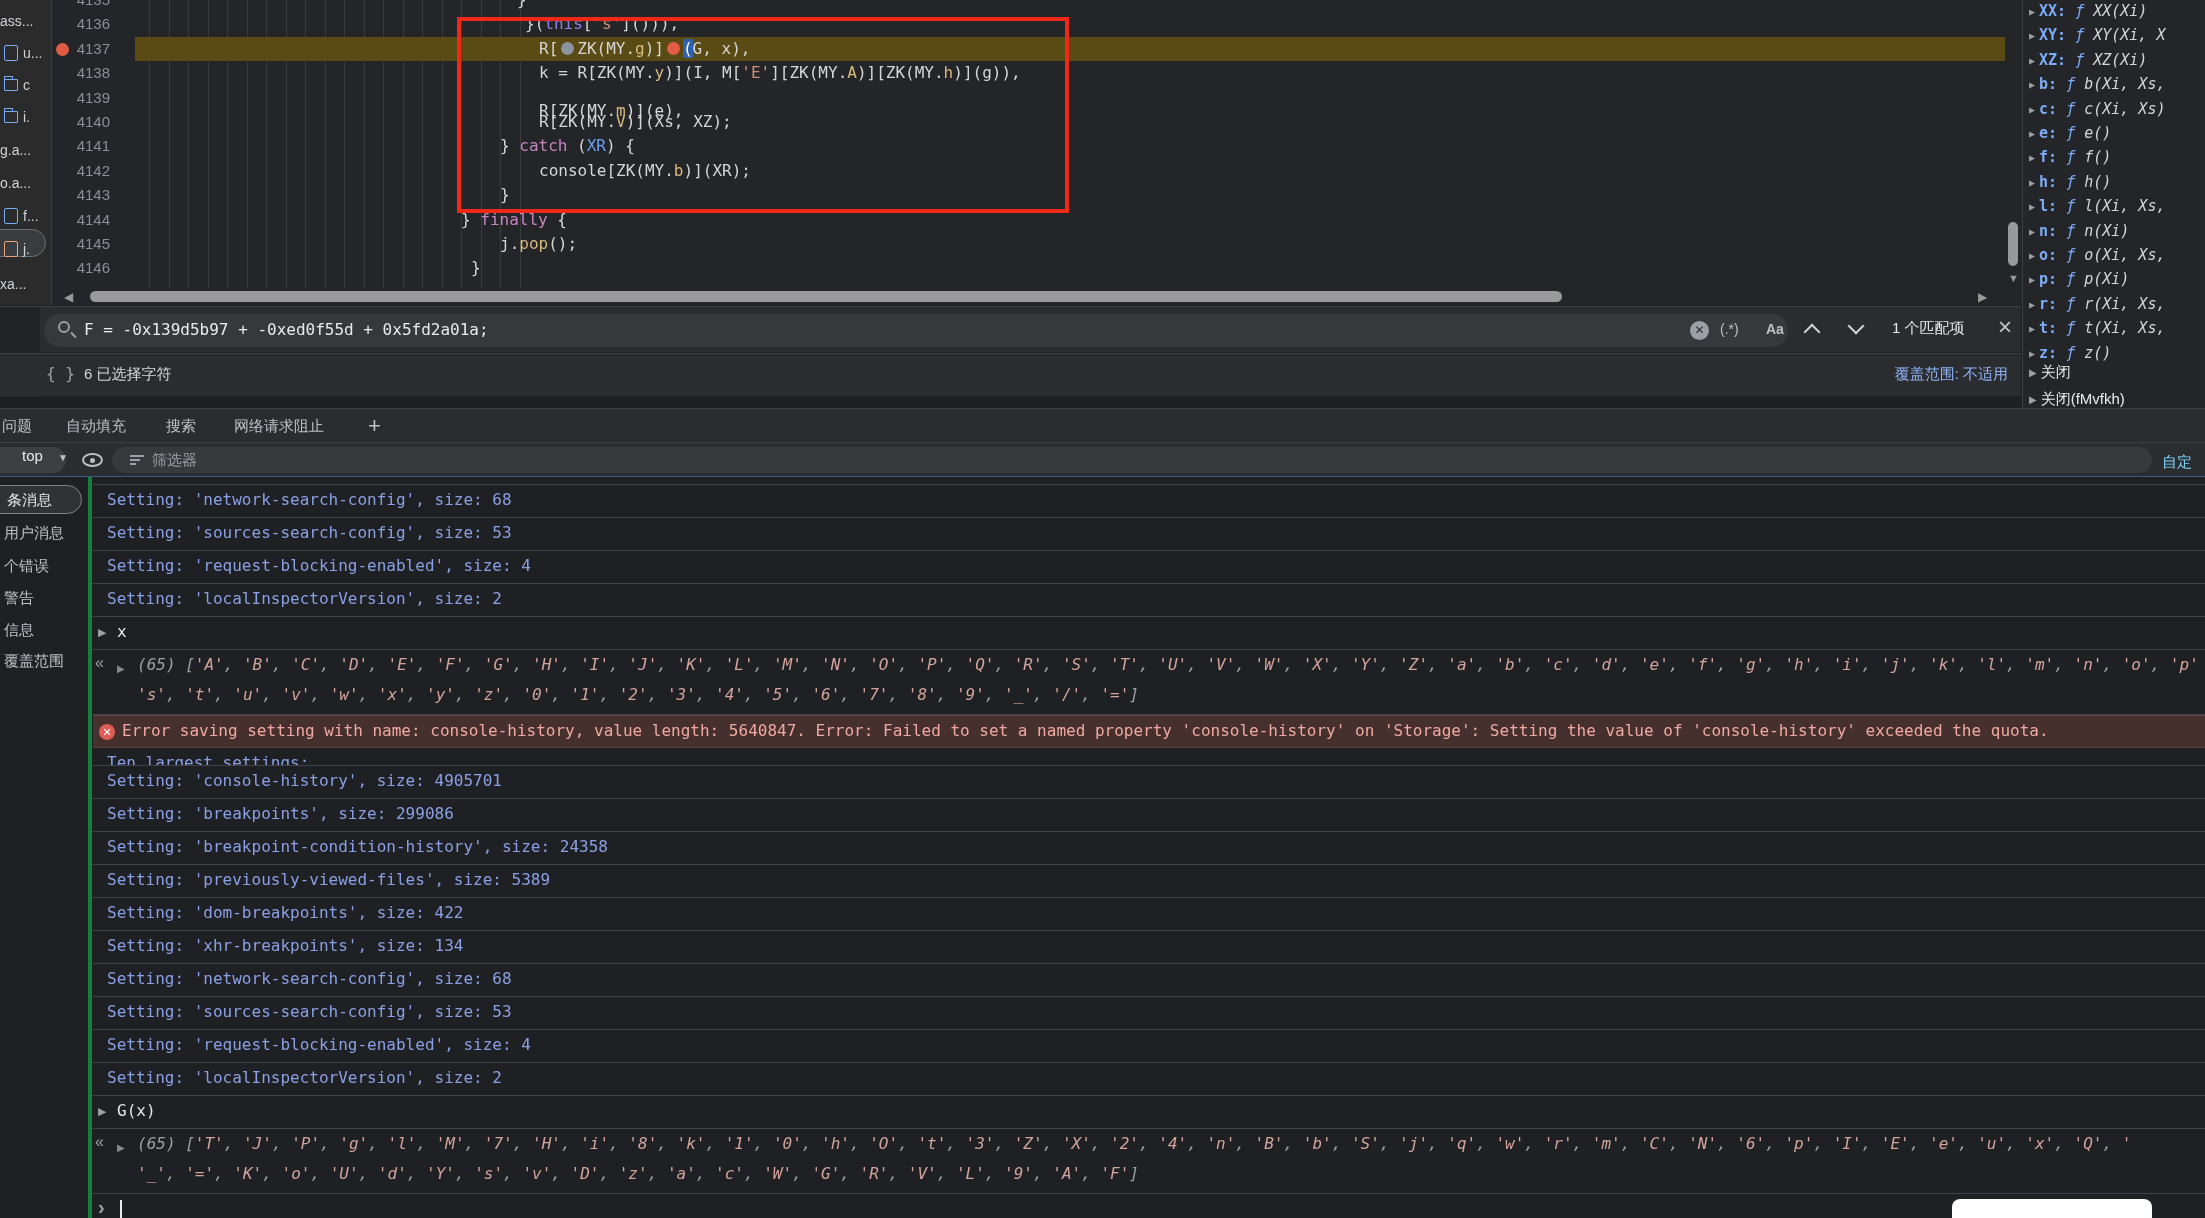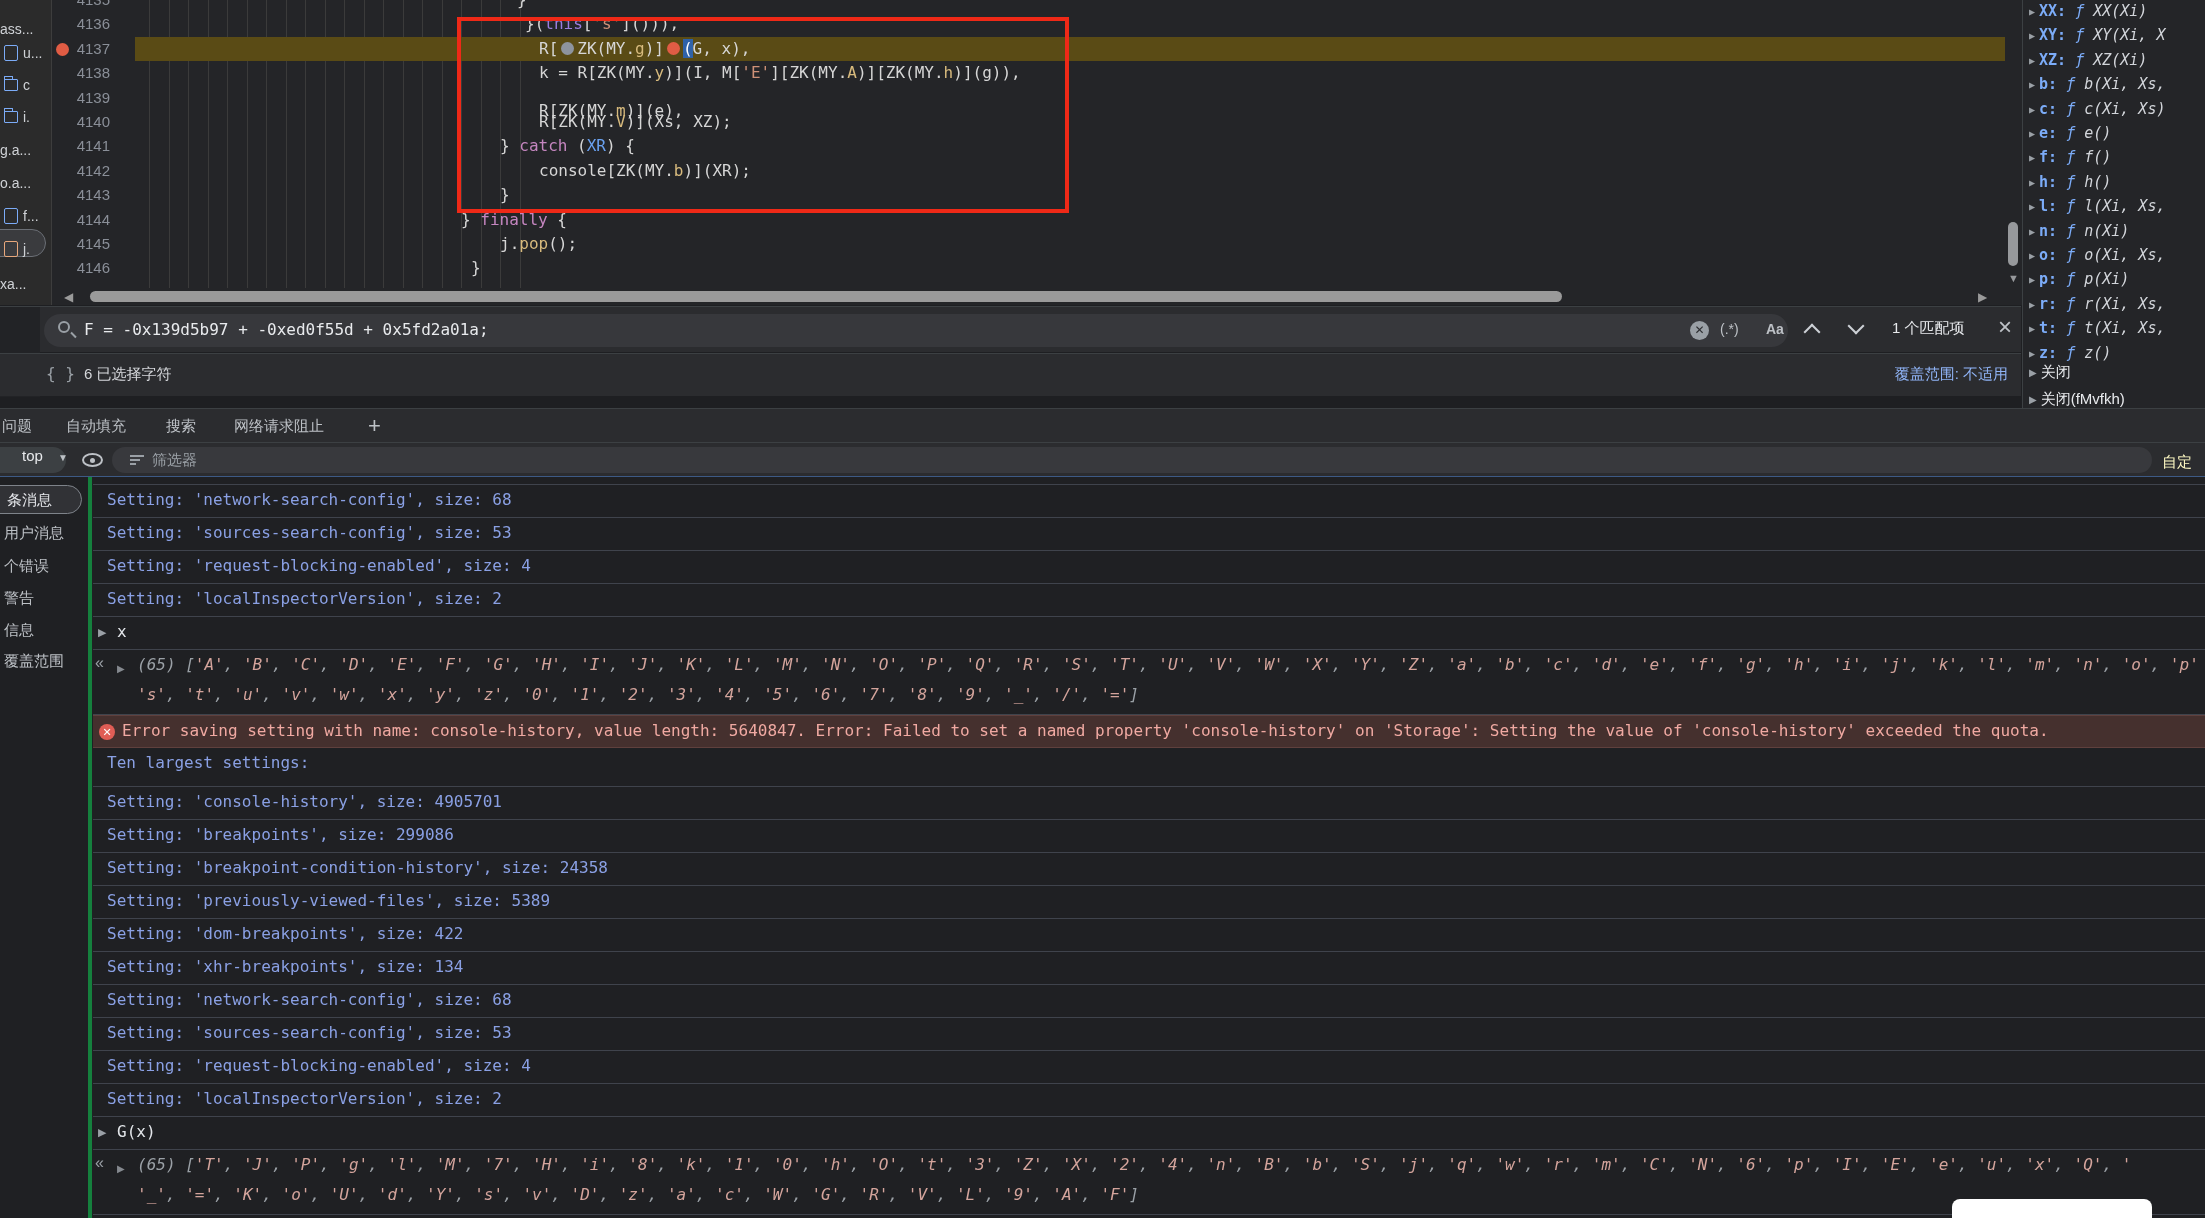--- a/index.html
+++ b/index.html
@@ -73,21 +73,21 @@
   #tab-add { position:absolute; left:368px; top:4px; color:#bdc1c6; font-size:22px; font-weight:300; }
   #ctoolbar { left:0; top:442px; width:2205px; height:35px; background:#2b2c2f; border-top:1px solid #3c4043; border-bottom:1px solid #3d5a85; }
   #ctx-pill { position:absolute; left:-12px; top:4px; width:78px; height:26px; background:#3c4043; border-radius:13px; }
   #ctx-label { position:absolute; left:22px; top:4px; color:#e8eaed; font-size:15px; }
   #ctx-caret { position:absolute; left:58px; top:9px; color:#bdc1c6; font-size:10px; }
   .eye { position:absolute; left:82px; top:10px; width:21px; height:14px; border:2px solid #bdc1c6; border-radius:50%; }
   .eye::after { content:""; position:absolute; left:6px; top:3px; width:5px; height:5px; background:#bdc1c6; border-radius:50%; }
   #filter-pill { position:absolute; left:112px; top:4px; width:2040px; height:26px; background:#38393d; border-radius:13px; }
   .fbar { position:absolute; left:18px; height:2px; background:#9aa0a6; }
   #filter-text { position:absolute; left:40px; top:4px; color:#9aa0a6; font-size:15px; }
-  #custom-lvl { position:absolute; left:2162px; top:10px; color:#fef9c3; font-size:15px; white-space:nowrap; }
+  #custom-lvl { position:absolute; left:2162px; top:10px; color:#7dd3fc; font-size:15px; white-space:nowrap; }
 
   
   #console { left:0; top:477px; width:2205px; height:741px; background:#1f2023; overflow:hidden; }
   #cside { position:absolute; left:0; top:0; width:92px; height:741px; border-right:4px solid #15803d;padding-left:36px; }
   .cs-item { position:absolute; left:4px; color:#bdc1c6; font-size:15px; white-space:nowrap; }
   #cs-pill { position:absolute; left:-26px; top:8px; width:108px; height:29px; border:1px solid #7e838a; border-radius:15px; background:#313236; }
   #cs-pill span { position:absolute; left:32px; top:5px; color:#e4e6ea; font-size:15px; }
   #cmsgs { position:absolute; left:93px; top:-25px; width:2112px; }
   .crow { position:relative; width:2112px; border-bottom:1px solid #3f434c; overflow:hidden; }
   .crow .txt { position:absolute; left:14px; top:5px; font-family:"DejaVu Sans Mono", monospace; font-size:16px; white-space:nowrap; }
@@ -104,21 +104,21 @@
   #prompt-row { position:relative; width:2112px; height:36px; }
   #prompt-chev { position:absolute; left:5px; top:2px; color:#9aa0a6; font-size:20px; font-weight:bold; }
   #caret { position:absolute; left:27px; top:6px; width:2px; height:20px; background:#e8eaed; }
   #eval-pop { position:absolute; left:1952px; top:722px; width:200px; height:40px; background:#ffffff; border-radius:8px; }
 </style>
 </head>
 <body>
 
 <div id="editor" class="abs">
   <div id="filenav" class="abs">
-      <div class="fn-item" style="top: 16px; left: 0px; justify-content: flex-end;">
+      <div class="fn-item" style="top: 8px; left: 0px; justify-content: flex-end;">
         <span>ass...</span>
       </div>
       <div class="fn-item" style="top: 40px; left: 4px;">
         <span class="fn-icon"></span>
         <span>u...</span>
       </div>
       <div class="fn-item" style="top: 72px; left: 4px;">
         <span class="fn-icon folder"></span>
         <span>c</span>
       </div>
@@ -302,21 +302,21 @@
       <div class="crow" style="height: 65px;">
         <div class="ret-arrow">«</div>
         <div class="pv-tri">▶</div>
         <div class="pv-line" style="top: 5px;"><span class="pv-count">(65) </span><span class="pv-sep">[</span><span class="pv-item">'A'</span><span class="pv-sep">, </span><span class="pv-item">'B'</span><span class="pv-sep">, </span><span class="pv-item">'C'</span><span class="pv-sep">, </span><span class="pv-item">'D'</span><span class="pv-sep">, </span><span class="pv-item">'E'</span><span class="pv-sep">, </span><span class="pv-item">'F'</span><span class="pv-sep">, </span><span class="pv-item">'G'</span><span class="pv-sep">, </span><span class="pv-item">'H'</span><span class="pv-sep">, </span><span class="pv-item">'I'</span><span class="pv-sep">, </span><span class="pv-item">'J'</span><span class="pv-sep">, </span><span class="pv-item">'K'</span><span class="pv-sep">, </span><span class="pv-item">'L'</span><span class="pv-sep">, </span><span class="pv-item">'M'</span><span class="pv-sep">, </span><span class="pv-item">'N'</span><span class="pv-sep">, </span><span class="pv-item">'O'</span><span class="pv-sep">, </span><span class="pv-item">'P'</span><span class="pv-sep">, </span><span class="pv-item">'Q'</span><span class="pv-sep">, </span><span class="pv-item">'R'</span><span class="pv-sep">, </span><span class="pv-item">'S'</span><span class="pv-sep">, </span><span class="pv-item">'T'</span><span class="pv-sep">, </span><span class="pv-item">'U'</span><span class="pv-sep">, </span><span class="pv-item">'V'</span><span class="pv-sep">, </span><span class="pv-item">'W'</span><span class="pv-sep">, </span><span class="pv-item">'X'</span><span class="pv-sep">, </span><span class="pv-item">'Y'</span><span class="pv-sep">, </span><span class="pv-item">'Z'</span><span class="pv-sep">, </span><span class="pv-item">'a'</span><span class="pv-sep">, </span><span class="pv-item">'b'</span><span class="pv-sep">, </span><span class="pv-item">'c'</span><span class="pv-sep">, </span><span class="pv-item">'d'</span><span class="pv-sep">, </span><span class="pv-item">'e'</span><span class="pv-sep">, </span><span class="pv-item">'f'</span><span class="pv-sep">, </span><span class="pv-item">'g'</span><span class="pv-sep">, </span><span class="pv-item">'h'</span><span class="pv-sep">, </span><span class="pv-item">'i'</span><span class="pv-sep">, </span><span class="pv-item">'j'</span><span class="pv-sep">, </span><span class="pv-item">'k'</span><span class="pv-sep">, </span><span class="pv-item">'l'</span><span class="pv-sep">, </span><span class="pv-item">'m'</span><span class="pv-sep">, </span><span class="pv-item">'n'</span><span class="pv-sep">, </span><span class="pv-item">'o'</span><span class="pv-sep">, </span><span class="pv-item">'p'</span></div>
         <div class="pv-line" style="top: 35px;"><span class="pv-item">'s'</span><span class="pv-sep">, </span><span class="pv-item">'t'</span><span class="pv-sep">, </span><span class="pv-item">'u'</span><span class="pv-sep">, </span><span class="pv-item">'v'</span><span class="pv-sep">, </span><span class="pv-item">'w'</span><span class="pv-sep">, </span><span class="pv-item">'x'</span><span class="pv-sep">, </span><span class="pv-item">'y'</span><span class="pv-sep">, </span><span class="pv-item">'z'</span><span class="pv-sep">, </span><span class="pv-item">'0'</span><span class="pv-sep">, </span><span class="pv-item">'1'</span><span class="pv-sep">, </span><span class="pv-item">'2'</span><span class="pv-sep">, </span><span class="pv-item">'3'</span><span class="pv-sep">, </span><span class="pv-item">'4'</span><span class="pv-sep">, </span><span class="pv-item">'5'</span><span class="pv-sep">, </span><span class="pv-item">'6'</span><span class="pv-sep">, </span><span class="pv-item">'7'</span><span class="pv-sep">, </span><span class="pv-item">'8'</span><span class="pv-sep">, </span><span class="pv-item">'9'</span><span class="pv-sep">, </span><span class="pv-item">'_'</span><span class="pv-sep">, </span><span class="pv-item">'/'</span><span class="pv-sep">, </span><span class="pv-item">'='</span><span class="pv-sep">]</span></div>
       </div>
       <div class="crow c-error" style="height: 33px;">
         <div class="err-ico">✕</div>
         <div class="txt">Error saving setting with name: console-history, value length: 5640847. Error: Failed to set a named property 'console-history' on 'Storage': Setting the value of 'console-history' exceeded the quota.</div>
       </div>
-      <div class="crow" style="height: 39px;">
+      <div class="crow" style="height: 18px;">
         <div class="txt c-log">Ten largest settings:</div>
       </div>
       <div class="crow" style="height: 33px;">
         <div class="txt c-log">Setting: 'console-history', size: 4905701</div>
       </div>
       <div class="crow" style="height: 33px;">
         <div class="txt c-log">Setting: 'breakpoints', size: 299086</div>
       </div>
       <div class="crow" style="height: 33px;">
         <div class="txt c-log">Setting: 'breakpoint-condition-history', size: 24358</div>

